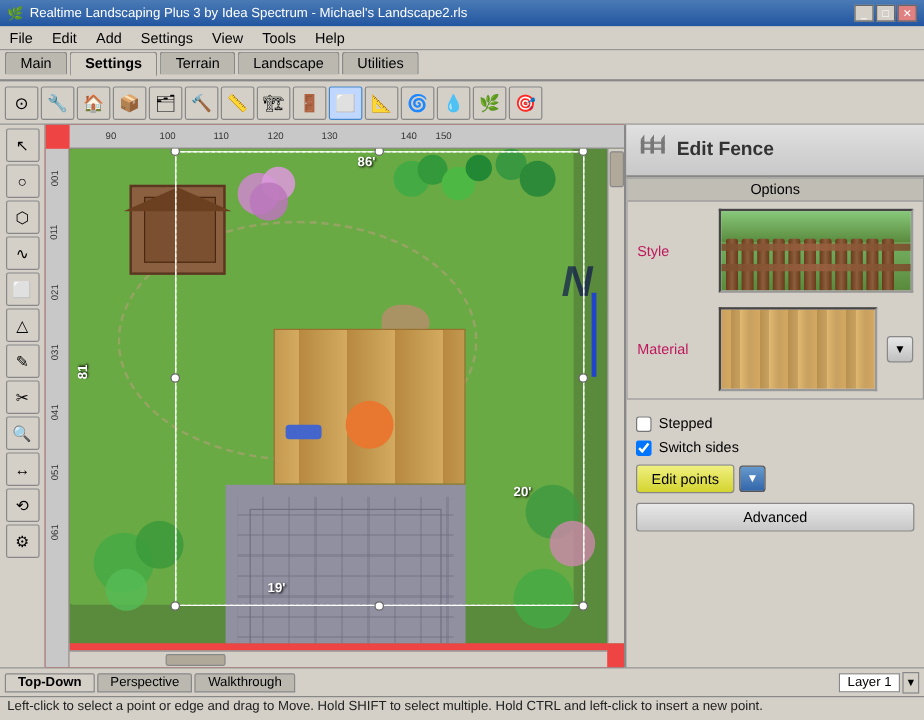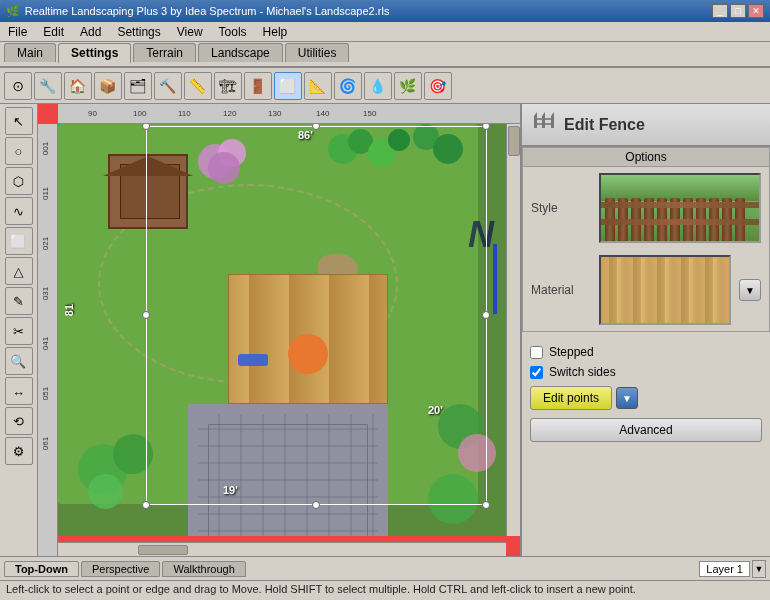--- a/index.html
+++ b/index.html
@@ -234,21 +234,21 @@
     }
     .option-row {
       display: flex;
       align-items: center;
       padding: 6px 8px;
       gap: 8px;
     }
     .option-label {
       font-size: 12px;
       min-width: 60px;
-      color: #404040;
+      color: #be185d;
     }
     .option-preview {
       flex: 1;
       height: 70px;
       border: 2px inset #999;
       overflow: hidden;
       position: relative;
     }
 
     
@@ -462,21 +462,21 @@
   </div>
 
   <div id="canvas-container">
 
     <div id="ruler-top">
       <span class="ruler-tick" style="left:30px">90</span>
       <span class="ruler-tick" style="left:75px">100</span>
       <span class="ruler-tick" style="left:120px">110</span>
       <span class="ruler-tick" style="left:165px">120</span>
       <span class="ruler-tick" style="left:210px">130</span>
-      <span class="ruler-tick" style="left:258px">140</span>
+      <span class="ruler-tick" style="left:276px">140</span>
       <span class="ruler-tick" style="left:305px">150</span>
     </div>
 
     <div id="ruler-left">
       <span class="ruler-tick" style="top:20px;left:1px;transform:rotate(-90deg);transform-origin:center;">001</span>
       <span class="ruler-tick" style="top:65px;left:1px;transform:rotate(-90deg);transform-origin:center;">011</span>
       <span class="ruler-tick" style="top:115px;left:1px;transform:rotate(-90deg);transform-origin:center;">021</span>
       <span class="ruler-tick" style="top:165px;left:1px;transform:rotate(-90deg);transform-origin:center;">031</span>
       <span class="ruler-tick" style="top:215px;left:1px;transform:rotate(-90deg);transform-origin:center;">041</span>
       <span class="ruler-tick" style="top:265px;left:1px;transform:rotate(-90deg);transform-origin:center;">051</span>

